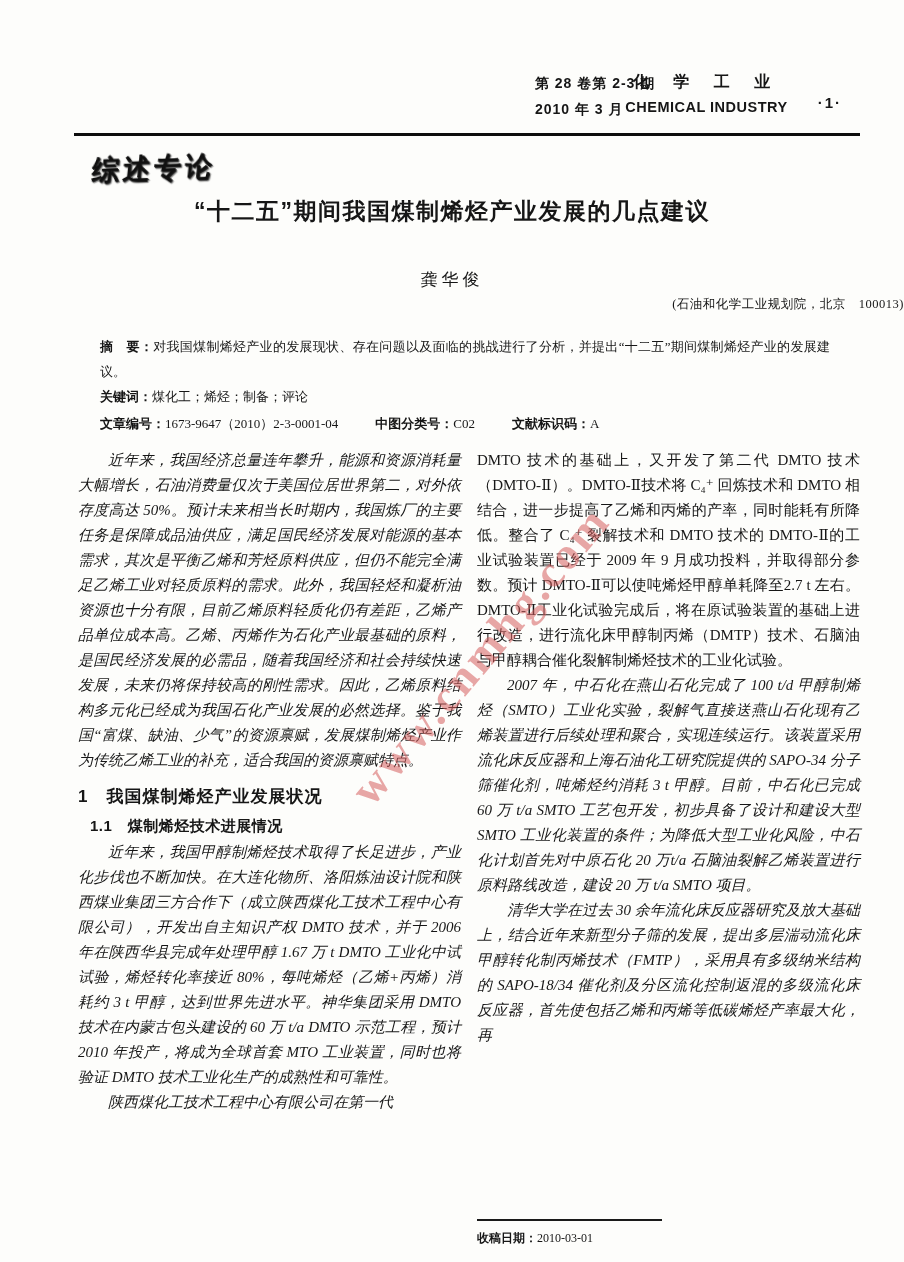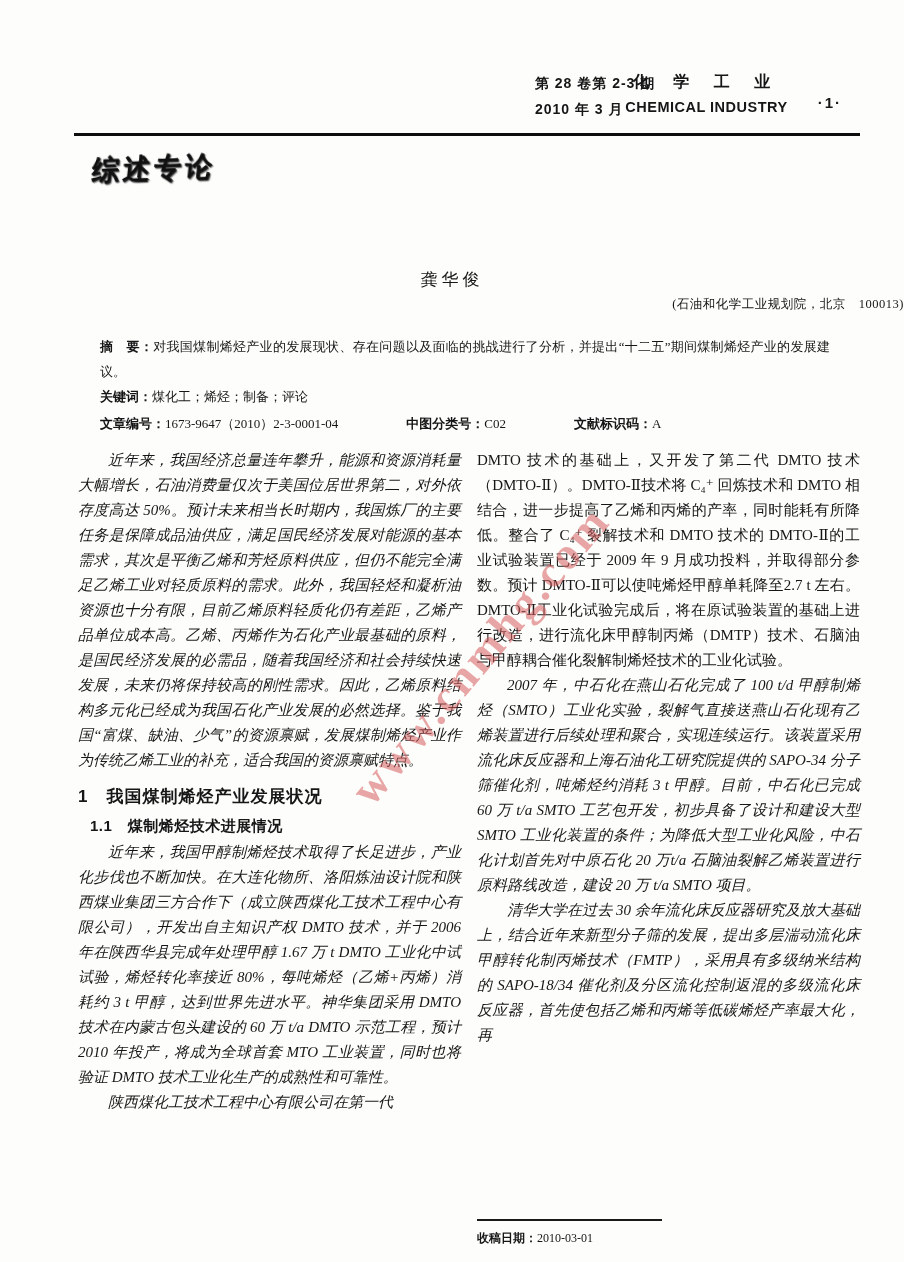--- a/index.html
+++ b/index.html
@@ -55,21 +55,21 @@
 
   
   .meta {
     position: absolute; top: 334px; left: 100px; right: 74px;
     font-size: 13px; line-height: 25px; text-align: justify;
   }
   .label {
     font-family: "Liberation Sans", "DejaVu Sans", sans-serif;
     font-weight: bold;
   }
-  .meta .ids { display: flex; gap: 68px; margin-top: 2px; }
+  .meta .ids { display: flex; gap: 37px; margin-top: 2px; }
   .meta .ids > span { white-space: nowrap; }
 
   
   .columns {
     position: absolute; top: 448px; left: 78px;
     width: 782px; height: 800px;
     display: grid; grid-template-columns: 383px 383px; column-gap: 16px;
     font-size: 15px; line-height: 25px;
     text-align: justify;
   }
@@ -115,20 +115,21 @@
     <div class="h-center">
       <div class="cn">化 学 工 业</div>
       <div class="en">CHEMICAL INDUSTRY</div>
     </div>
     <div class="h-right">·1·</div>
   </header>
   <div class="header-rule"></div>
 
   <div class="stamp">综述专论</div>
 
+  <h1 class="title">“十二五”期间我国煤制烯烃产业发展的几点建议</h1>
   <div class="author">龚华俊</div>
   <div class="affiliation">(石油和化学工业规划院，北京　100013)</div>
 
   <section class="meta">
     <p><span class="label">摘　要：</span><span>对我国煤制烯烃产业的发展现状、存在问题以及面临的挑战进行了分析，并提出“十二五”期间煤制烯烃产业的发展建议。</span></p>
     <p><span class="label">关键词：</span><span>煤化工；烯烃；制备；评论</span></p>
     <p class="ids">
       <span><span class="label">文章编号：</span><span>1673-9647（2010）2-3-0001-04</span></span>
       <span><span class="label">中图分类号：</span><span>C02</span></span>
       <span><span class="label">文献标识码：</span><span>A</span></span>

